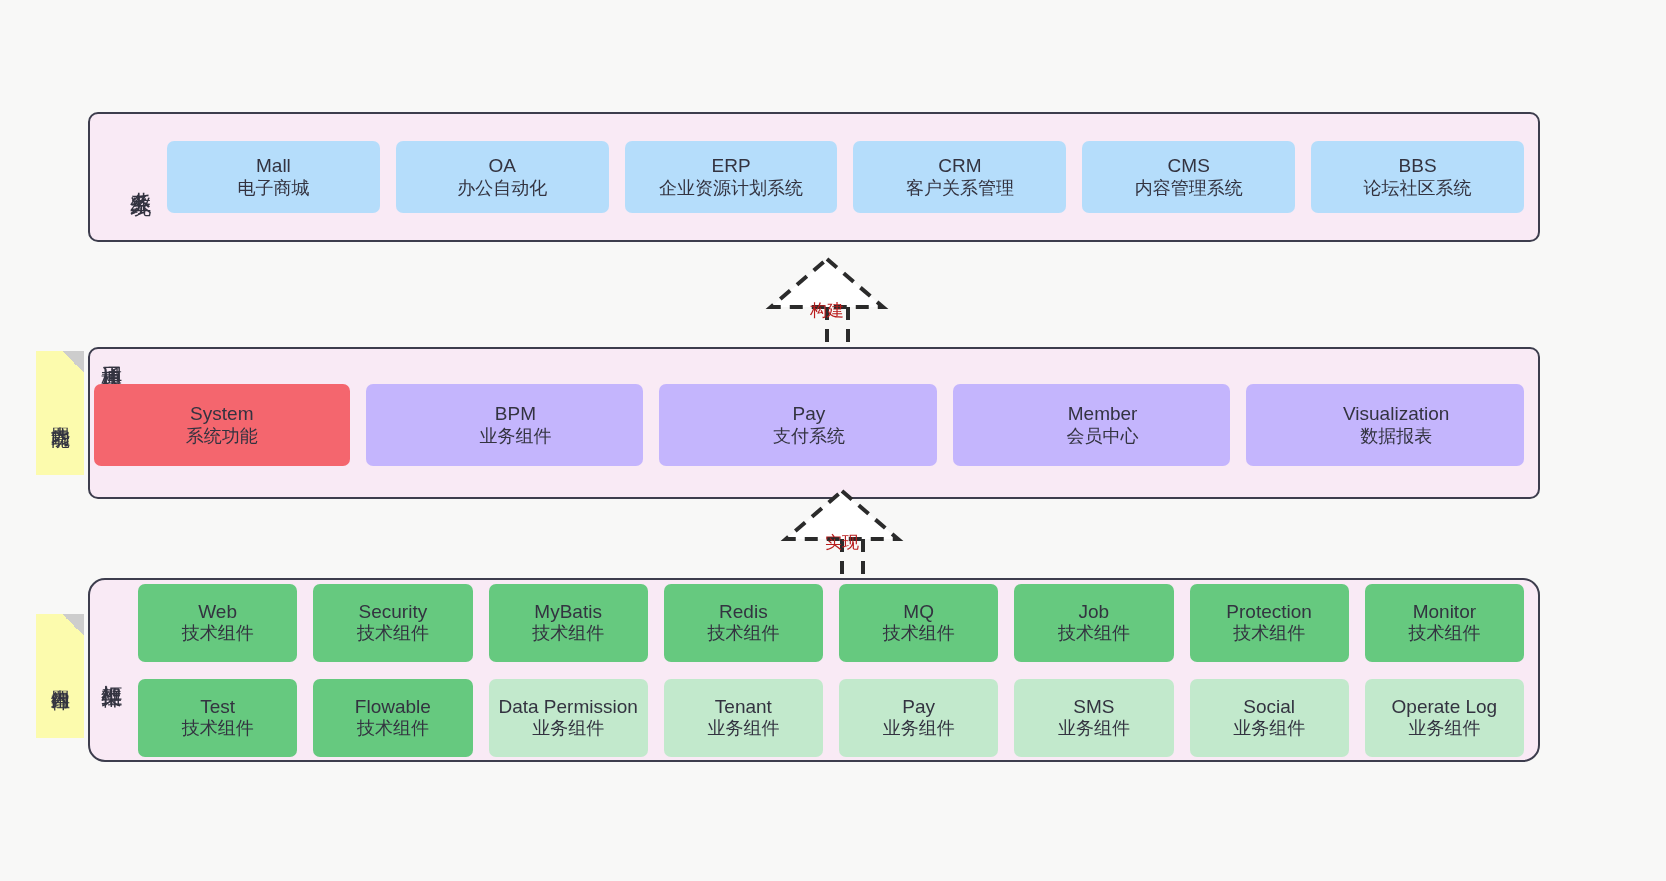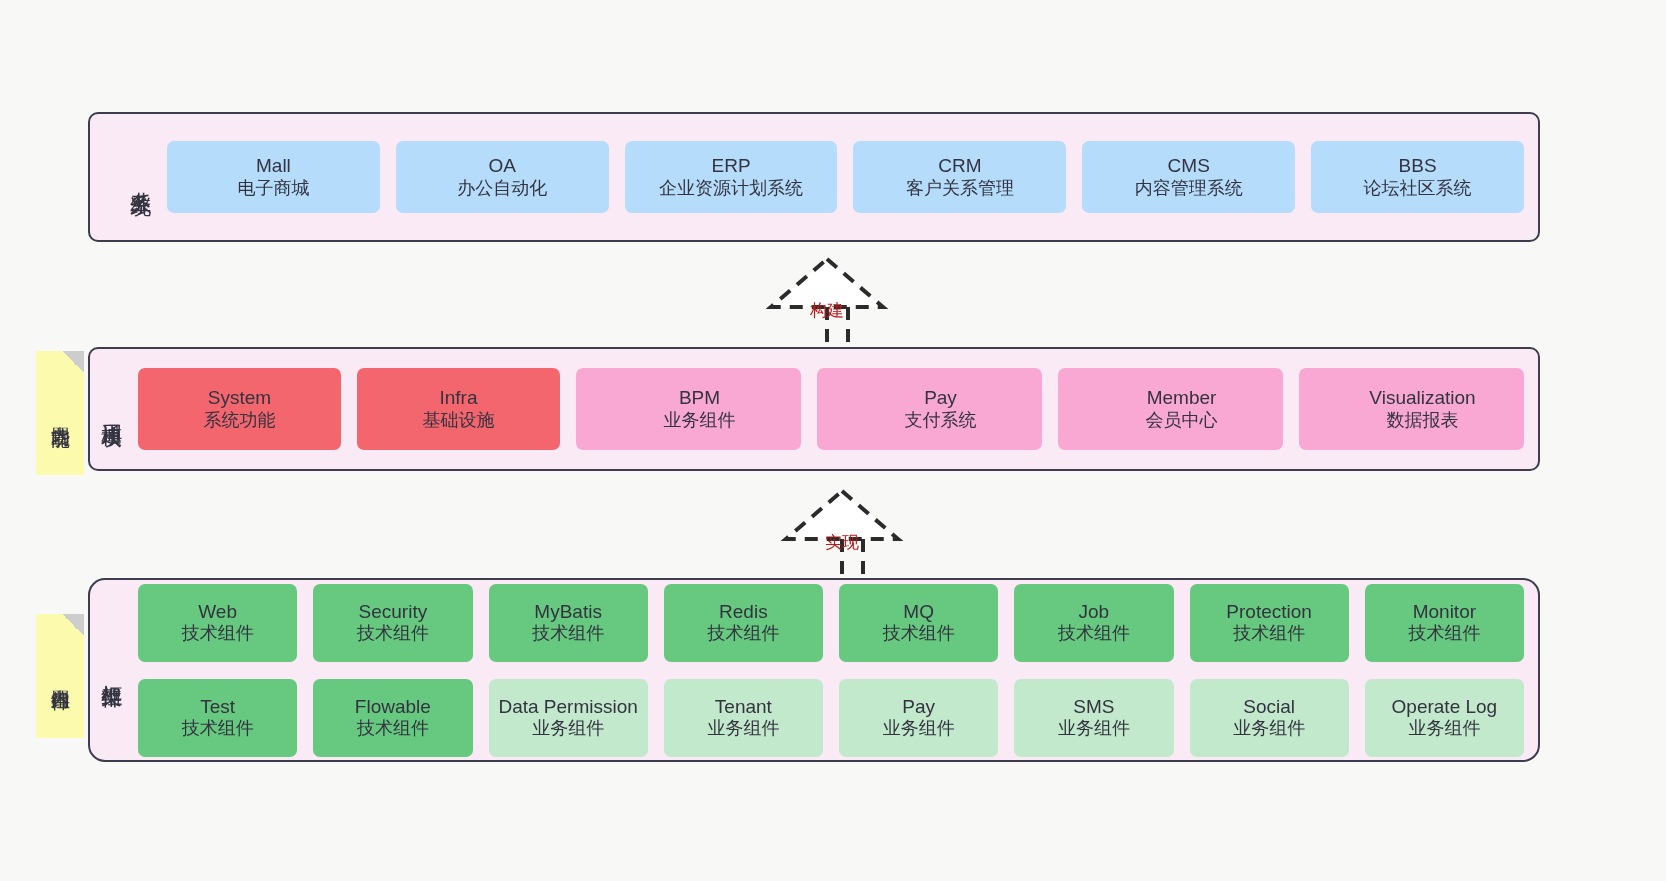--- a/index.html
+++ b/index.html
@@ -74,29 +74,29 @@
     text-align: center;
     padding: 6px 6px;
     line-height: 1.22;
     color: #333340;
   }
   .box .en { font-size: 19px; }
   .box .cn { font-size: 18px; }
 
   .box.blue        { background: #b5ddfb; }
   .box.red         { background: #f4666e; }
-  .box.pink        { background: #f9a8d4; padding-left: 28px; }
+  .box.pink        { background: #c4b5fd; padding-left: 28px; }
   .box.green       { background: #66c97f; }
   .box.lightgreen  { background: #c2e9cc; }
 
   
   #layer-business  { left: 88px;  top: 112px; width: 1452px; height: 130px; padding-left: 29px; }
   #layer-business .box { height: 72px; }
 
-  #layer-common    { left: 88px;  top: 347px; width: 1452px; height: 124px; }
+  #layer-common    { left: 88px;  top: 347px; width: 1452px; height: 152px; flex-direction: column; }
   #layer-common .box { height: 82px; }
 
   #layer-framework { left: 88px;  top: 578px; width: 1452px; height: 184px; border-radius: 17px; }
   #layer-framework .box { height: 78px; }
 
   
   .sticky {
     position: absolute;
     width: 48px;
     background: #fcfbad;
@@ -199,24 +199,20 @@
   </div>
 
   <div class="layer" id="layer-common">
     <div class="layer-title">通用模块</div>
     <div class="layer-body">
       <div class="row">
         <div class="box red">
           <span class="en">System</span>
           <span class="cn">系统功能</span>
         </div>
-        <div class="box red">
-          <span class="en">Infra</span>
-          <span class="cn">基础设施</span>
-        </div>
         <div class="box pink">
           <span class="en">BPM</span>
           <span class="cn">业务组件</span>
         </div>
         <div class="box pink">
           <span class="en">Pay</span>
           <span class="cn">支付系统</span>
         </div>
         <div class="box pink">
           <span class="en">Member</span>

